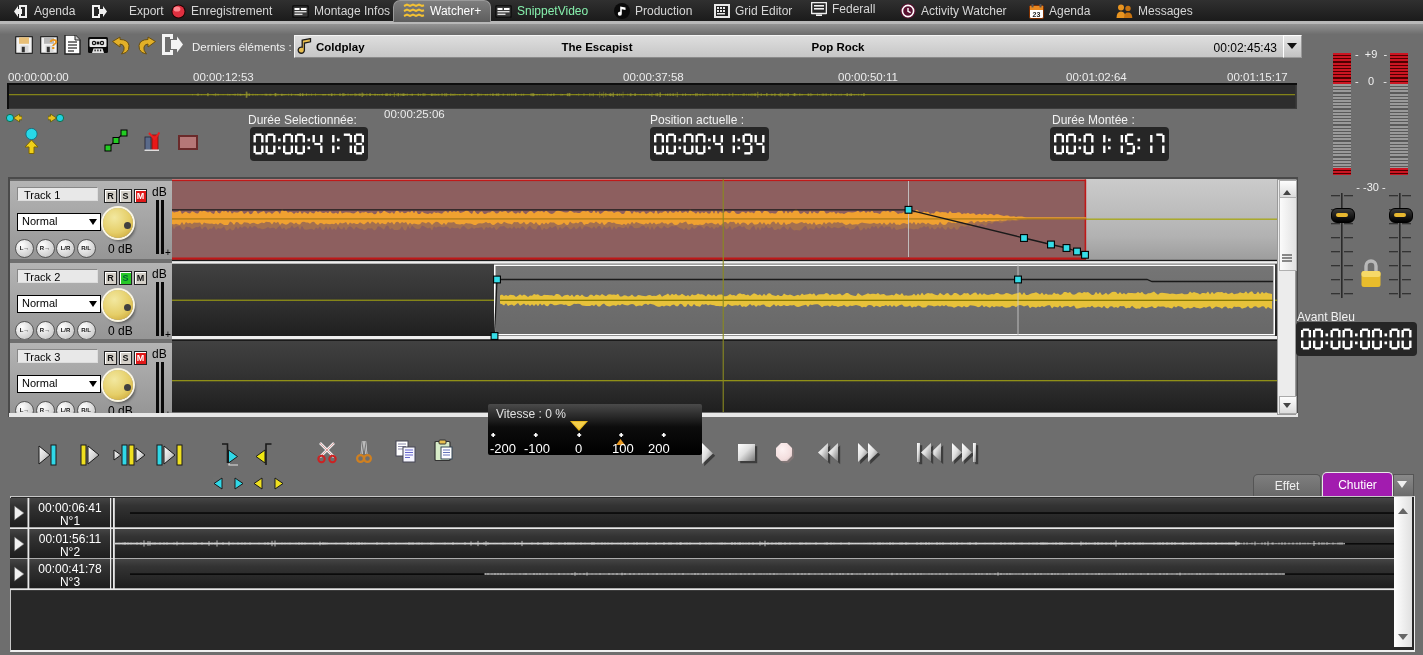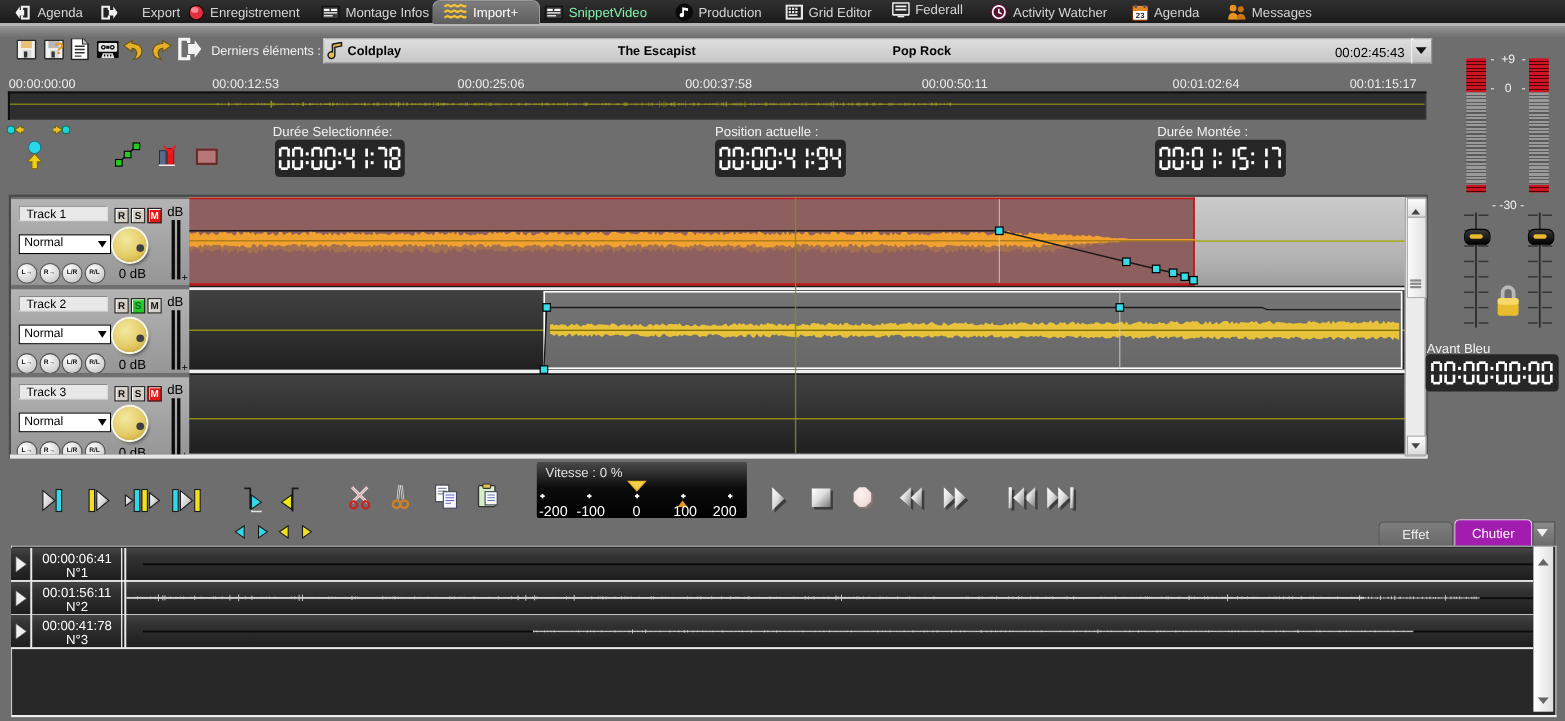--- a/index.html
+++ b/index.html
@@ -139,21 +139,21 @@
     <span style="color:#d6d6d6;font-size:12px;white-space:nowrap;">Montage Infos</span>
   </div>
 <div class="abs" style="left:403px;top:2px;height:18px;display:flex;align-items:center;gap:5px;">
     <svg width="22" height="16" viewBox="0 0 22 16">
       <g stroke="#f4c233" stroke-width="2" fill="none">
         <path d="M1 3 L4 1.6 L7 3 L10 1.6 L13 3 L16 1.6 L19 3 L21 2.2"></path>
         <path d="M1 8 L4 6.6 L7 8 L10 6.6 L13 8 L16 6.6 L19 8 L21 7.2"></path>
         <path d="M1 13 L4 11.6 L7 13 L10 11.6 L13 13 L16 11.6 L19 13 L21 12.2"></path>
       </g>
     </svg>
-    <span style="color:#ffffff;font-size:12px;white-space:nowrap;">Import+</span>
+    <span style="color:#ffffff;font-size:12px;white-space:nowrap;">Watcher+</span>
   </div>
 <div class="abs" style="left:495px;top:2px;height:18px;display:flex;align-items:center;gap:5px;">
     <svg width="17" height="13" viewBox="0 0 17 13">
       <rect x="0" y="0" width="17" height="13" rx="1.5" fill="#111"></rect>
       <rect x="1.5" y="1.5" width="14" height="10" rx="1" fill="#3a3a3a"></rect>
       <rect x="2.5" y="3" width="5" height="2" fill="#fff"></rect>
       <rect x="9" y="3" width="5.5" height="2" fill="#fff"></rect>
       <rect x="2.5" y="6" width="12" height="1.4" fill="#ddd"></rect>
       <rect x="2.5" y="8.6" width="8" height="1.4" fill="#ddd"></rect>
     </svg>
@@ -282,21 +282,21 @@
     <path d="M5.2 2.2 L13.5 0.6 L13.5 3.8 L7.4 5 L7.4 12.2 A3.1 3.1 0 1 1 5.2 9.2 Z" fill="#e8bd4e" stroke="#1a1a1a" stroke-width="1.3"></path>
   </svg>
 <div class="abs" style="left:316px;top:41px;color:#000;font-size:11.5px;font-weight:bold;">Coldplay</div>
 <div class="abs" style="left:497px;top:41px;width:200px;text-align:center;color:#000;font-size:11.5px;font-weight:bold;">The Escapist</div>
 <div class="abs" style="left:738px;top:41px;width:200px;text-align:center;color:#000;font-size:11.5px;font-weight:bold;">Pop Rock</div>
 <div class="abs" style="left:1120px;top:41px;width:157px;text-align:right;color:#000;font-size:12px;">00:02:45:43</div>
 <div class="abs" style="left:1283px;top:35px;width:17px;height:21px;background:linear-gradient(#e6e6e6,#c2c2c2);border:1px solid #999;border-top-color:#fff;border-left-color:#fff;"></div>
 <div class="abs" style="left:1287px;top:43px;border:5px solid transparent;border-top:6px solid #111;"></div>
 <div class="timelab" style="left:8px;">00:00:00:00</div>
 <div class="timelab" style="left:193px;">00:00:12:53</div>
-<div class="timelab" style="left:416px;">00:00:25:06</div>
+<div class="timelab" style="left:384px;margin-top:37px;">00:00:25:06</div>
 <div class="timelab" style="left:623px;">00:00:37:58</div>
 <div class="timelab" style="left:838px;">00:00:50:11</div>
 <div class="timelab" style="left:1049px;margin-left:17px;">00:01:02:64</div>
 <div class="timelab" style="left:1227px;">00:01:15:17</div>
 <svg class="abs" style="left:7px;top:83px" width="1290" height="26" viewBox="0 0 1290 26">
     <rect x="0" y="0" width="1290" height="26" fill="#3c3c3c"></rect>
     <rect x="1.5" y="2" width="1287" height="23" fill="#2d2d2d"></rect>
     <rect x="0" y="0" width="1290" height="2" fill="#0d0d0d"></rect>
     <rect x="0" y="0" width="2" height="26" fill="#0d0d0d"></rect>
     <rect x="2" y="11.2" width="1286" height="1" fill="#9a9a15"></rect>
@@ -902,21 +902,21 @@
       <rect x="0" y="1.5" width="15" height="19" rx="1" fill="#d8ecc8" stroke="#333" stroke-width="1.2"></rect>
       <rect x="4" y="0" width="7" height="4" rx="1" fill="#e8c050" stroke="#333" stroke-width="1"></rect>
       <rect x="6" y="7" width="11" height="12" fill="#fff" stroke="#345" stroke-width="1"></rect>
       <g stroke="#67b" stroke-width="1">
         <path d="M8 10 H15"></path>
         <path d="M8 12.5 H15"></path>
         <path d="M8 15 H15"></path>
       </g>
     </g>
   </svg>
-<div class="abs" style="left:488px;top:420px;width:191px;height:51px;background:linear-gradient(#4a4a4a,#0c0c0c 45%,#000);border-radius:2px;">
+<div class="abs" style="left:488px;top:404px;width:214px;height:51px;background:linear-gradient(#4a4a4a,#0c0c0c 45%,#000);border-radius:2px;">
     <div style="position:absolute;left:8px;top:3px;color:#e0e0e0;font-size:12px;">Vitesse : 0 %</div>
     <svg style="position:absolute;left:0;top:0" width="181" height="51" viewBox="0 0 181 51">
       <path d="M82 17 L100 17 L91 27 Z" fill="#e8b820"></path>
       <path d="M84 18 L98 18 L91 25 Z" fill="#f8d860" opacity="0.7"></path>
       <path d="M128 41 L137 41 L132.5 35 Z" fill="#e89820"></path>
       <g fill="#fff">
         <rect x="4.4" y="29" width="1.6" height="4"></rect>
         <rect x="3.2" y="30.2" width="4" height="1.6"></rect>
         <rect x="47" y="29" width="1.6" height="4"></rect>
         <rect x="45.8" y="30.2" width="4" height="1.6"></rect>

